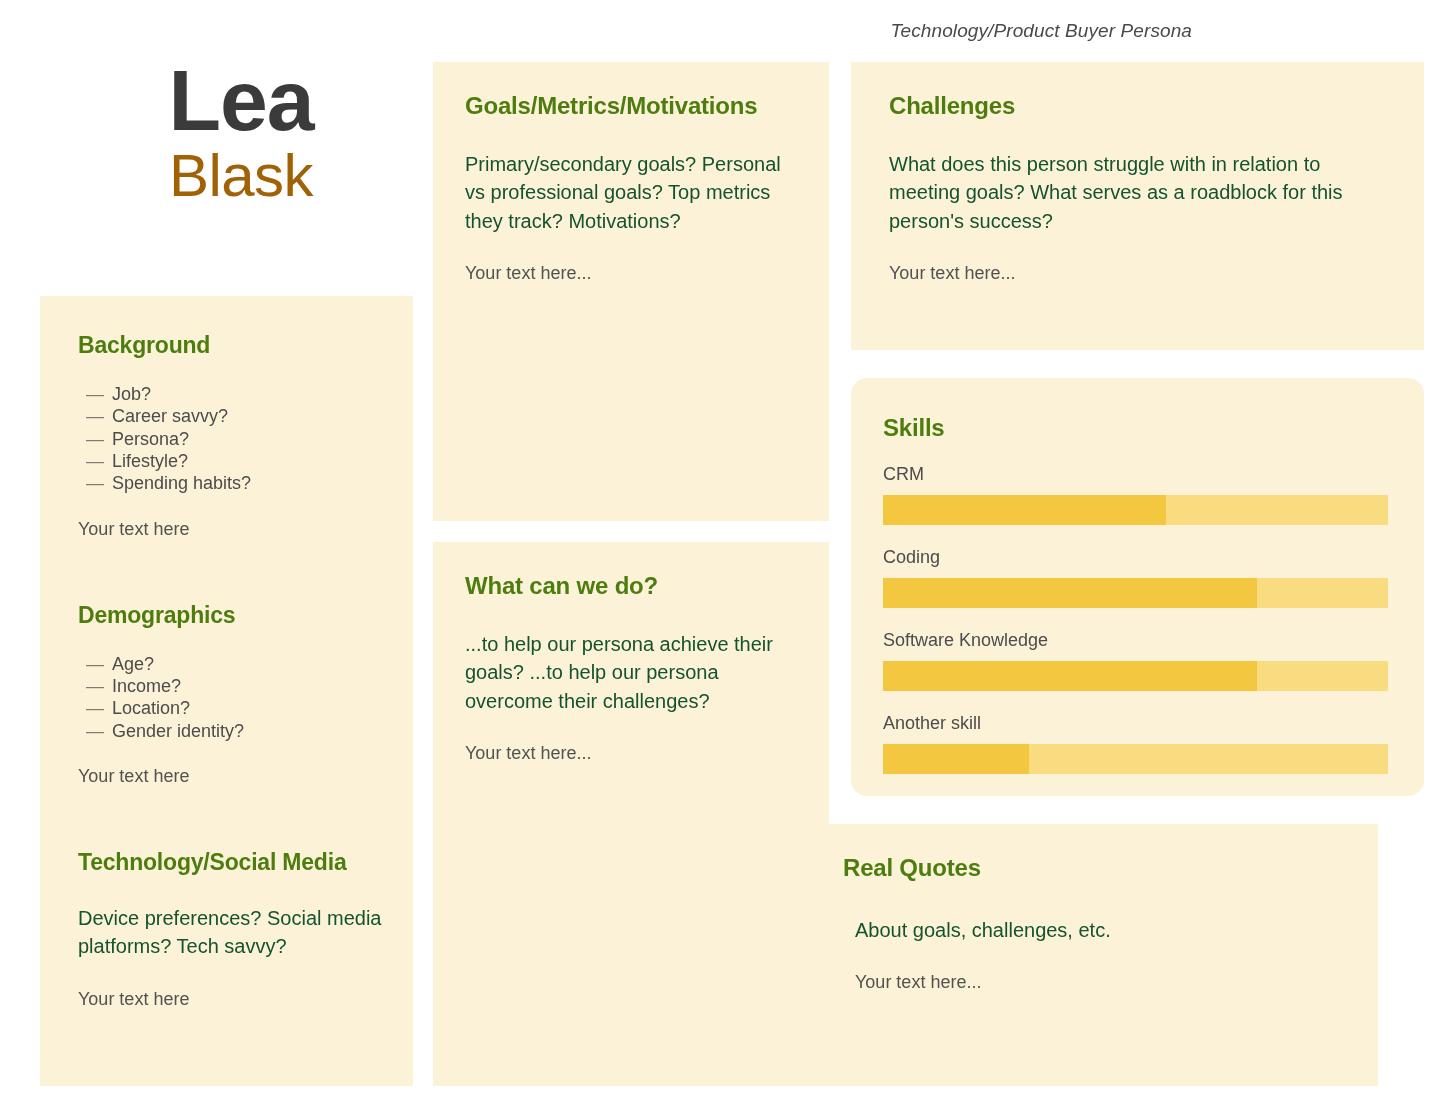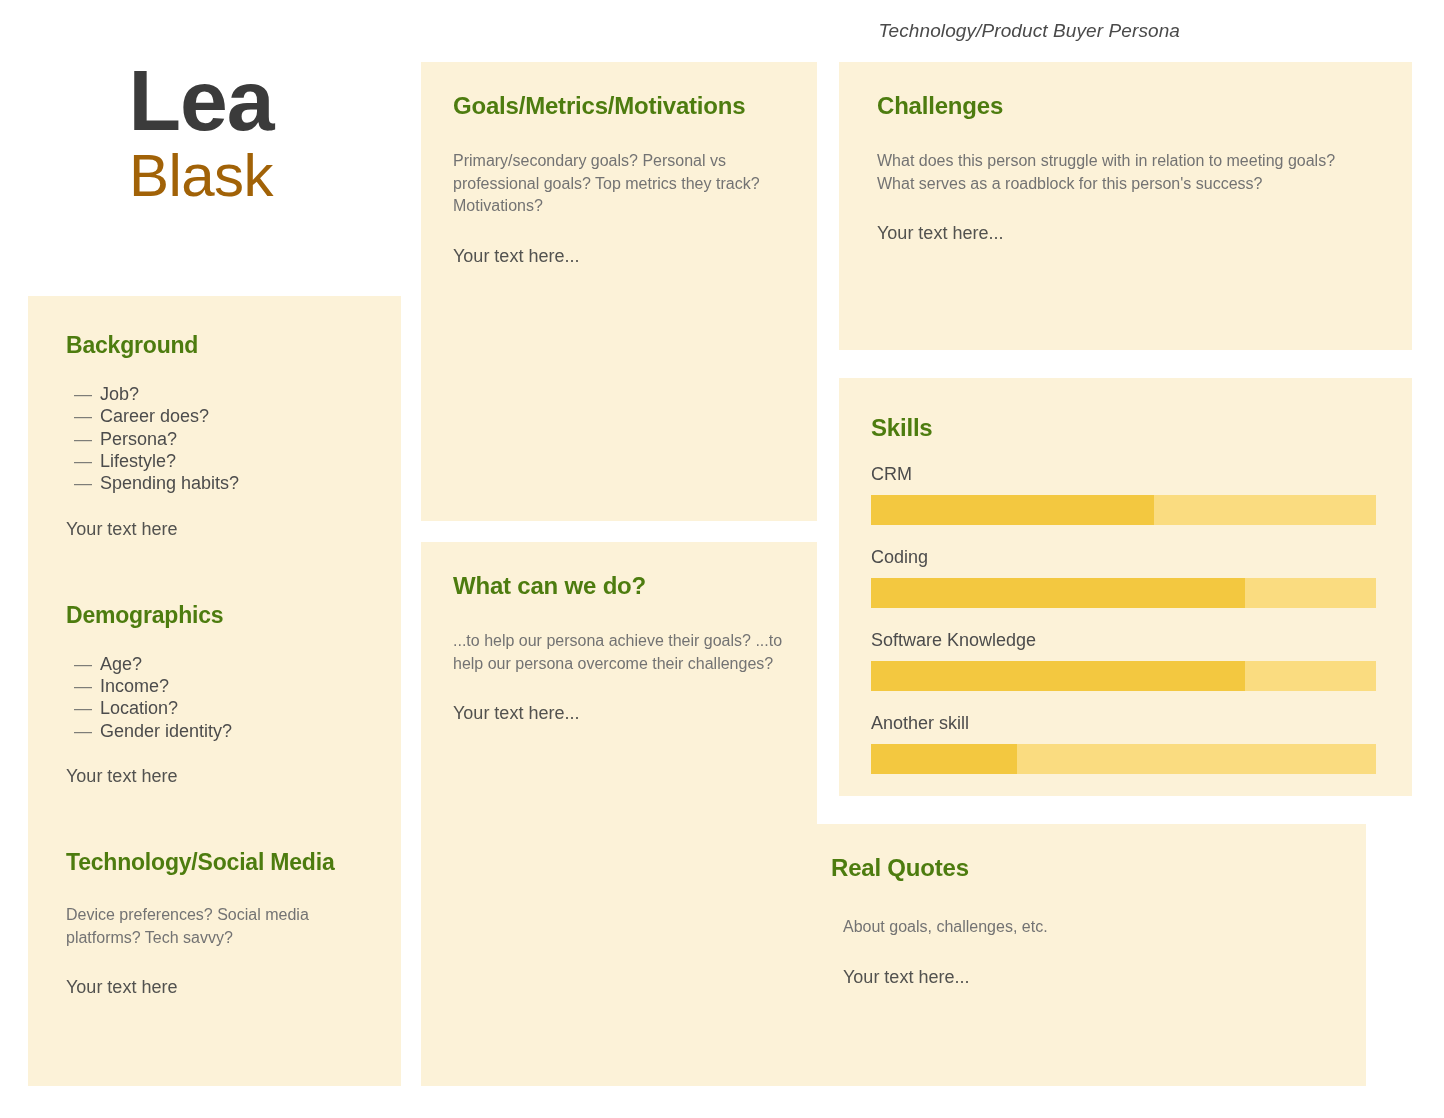--- a/index.html
+++ b/index.html
@@ -10,38 +10,39 @@
     background: #ffffff;
     font-family: "Liberation Sans", sans-serif;
     overflow: hidden;
   }
 
   .page {
     position: relative;
     width: 1216px;
     height: 1118px;
     background: #ffffff;
+    margin-left: 12px;
   }
 
   
   .doc-label {
     position: absolute;
     top: 20px;
     right: 36px;
     font-size: 19px;
     font-style: italic;
     color: #4a4a4a;
     letter-spacing: 0.1px;
     white-space: nowrap;
   }
 
   
   .name-block {
     position: absolute;
-    left: 16px;
+    left: 44px;
     top: 58px;
     width: 370px;
     text-align: center;
   }
   .name-first {
     font-size: 86px;
     font-weight: bold;
     color: #3b3b3b;
     line-height: 0.98;
     letter-spacing: -1px;
@@ -93,20 +94,21 @@
     width: 573px;
     height: 288px;
     padding: 30px 38px 0 38px;
   }
   .card-skills {
     left: 839px;
     top: 378px;
     width: 573px;
     height: 418px;
     padding: 36px 32px 0 32px;
+    border-radius: 16px;
   }
   .card-quotes {
     left: 793px;
     top: 824px;
     width: 573px;
     height: 262px;
     padding: 30px 38px 0 38px;
   }
 
   
@@ -114,23 +116,23 @@
     font-size: 23px;
     font-weight: bold;
     color: #4d7c0f;
     letter-spacing: -0.2px;
   }
   .sec-title.big {
     font-size: 24px;
   }
 
   .body-text {
-    font-size: 16px;
+    font-size: 20px;
     line-height: 1.42;
-    color: #737373;
+    color: #14532d;
   }
   .body-text.indent {
     padding-left: 12px;
   }
 
   .placeholder {
     font-size: 18px;
     color: #52524f;
   }
   .placeholder.indent {
@@ -202,21 +204,21 @@
   <div class="card card-left">
 
     <div class="sec-title">Background</div>
     <ul class="dash-list">
       <li>
           <span class="dash">—</span>
           <span>Job?</span>
         </li>
       <li>
           <span class="dash">—</span>
-          <span>Career does?</span>
+          <span>Career savvy?</span>
         </li>
       <li>
           <span class="dash">—</span>
           <span>Persona?</span>
         </li>
       <li>
           <span class="dash">—</span>
           <span>Lifestyle?</span>
         </li>
       <li>

